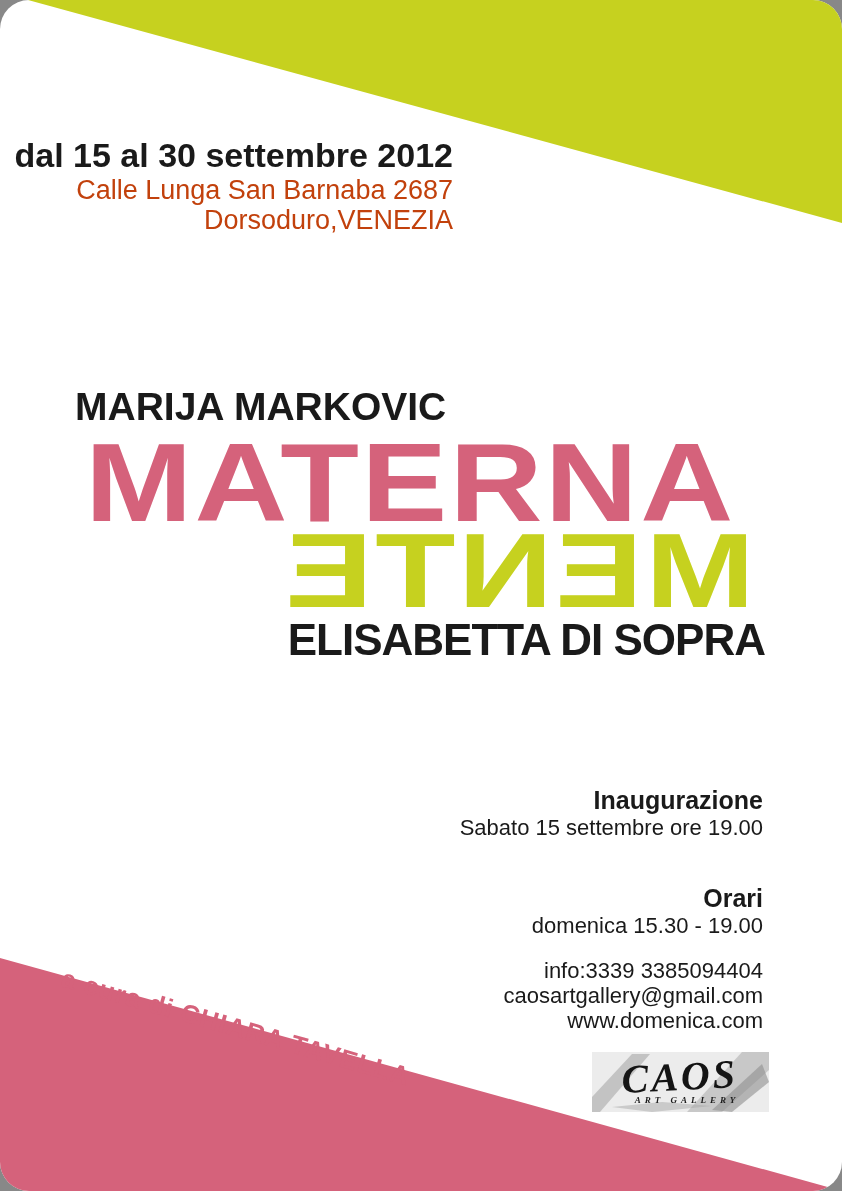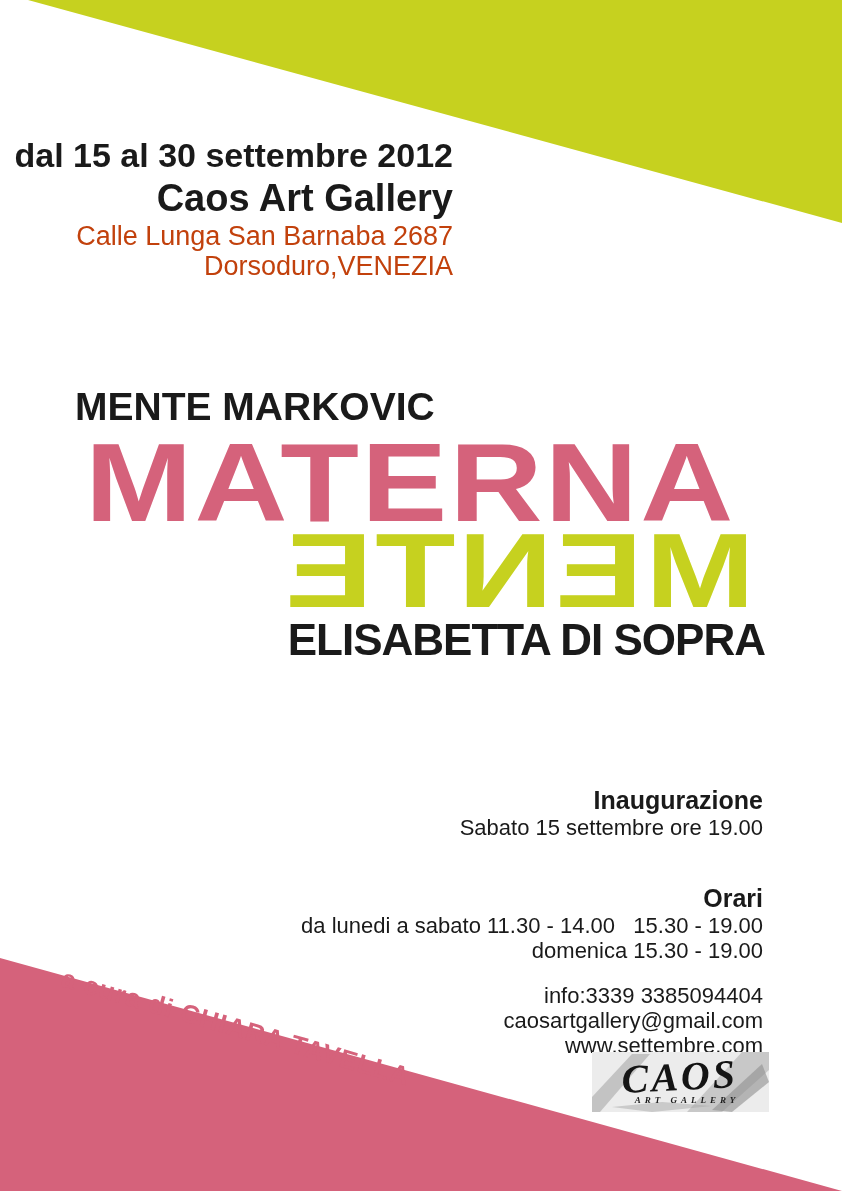--- a/index.html
+++ b/index.html
@@ -10,20 +10,21 @@
   *{margin:0;padding:0;box-sizing:border-box;}
   html,body{background:#888;}
   body{font-family:"Liberation Sans", sans-serif;}
   .poster{
     position:relative;
     width:842px;height:1191px;
     background:#ffffff;
     overflow:hidden;
     margin:0 auto;
     color:var(--text);
+    border-radius:29px;
   }
   
   .tri-green{
     position:absolute;left:0;top:0;width:842px;height:224px;
     background:var(--green);
     clip-path:polygon(28px 0, 100% 0, 100% 223px);
   }
   .tri-pink{
     position:absolute;left:0;top:958px;width:842px;height:233px;
     background:var(--pink);
@@ -83,41 +84,39 @@
 </head>
 <body>
 
 <div class="poster">
 
   <div class="tri-green"></div>
   <div class="tri-pink"></div>
 
   <div class="header-block">
     <div class="date-range">dal 15 al 30 settembre 2012</div>
-    <div class="gallery-name">Caos Art Gallery</div>
     <div class="addr">Calle Lunga San Barnaba 2687</div>
     <div class="addr">Dorsoduro,VENEZIA</div>
   </div>
 
-  <div class="artist1">MENTE MARKOVIC</div>
+  <div class="artist1">MARIJA MARKOVIC</div>
   <div class="materna">MATERNA</div>
   <div class="mente">MENTE</div>
   <div class="artist2">ELISABETTA DI SOPRA</div>
 
   <div class="info-block">
     <div class="info-h">Inaugurazione</div>
     <div class="info-t">Sabato 15 settembre ore 19.00</div>
     <div class="gap26"></div>
     <div class="info-h">Orari</div>
-    <div class="info-t">da lunedi a sabato 11.30 - 14.00   15.30 - 19.00</div>
     <div class="info-t">domenica 15.30 - 19.00</div>
     <div class="gap20"></div>
     <div class="info-t">info:3339 3385094404</div>
     <div class="info-t">caosartgallery@gmail.com</div>
-    <div class="info-t">www.settembre.com</div>
+    <div class="info-t">www.domenica.com</div>
   </div>
 
   <div class="curator">a cura di CHIARA TAVELLA</div>
 
   <div class="logo">
     <svg viewBox="0 0 177 60" xmlns="http://www.w3.org/2000/svg">
       <rect x="0" y="0" width="177" height="60" fill="#ececec"></rect>
 
       <polygon points="0,45 40,2 58,2 8,60 0,60" fill="#b9b9b9" opacity="0.8"></polygon>
       <polygon points="95,60 150,0 177,0 177,18 130,60" fill="#c2c2c2" opacity="0.85"></polygon>

